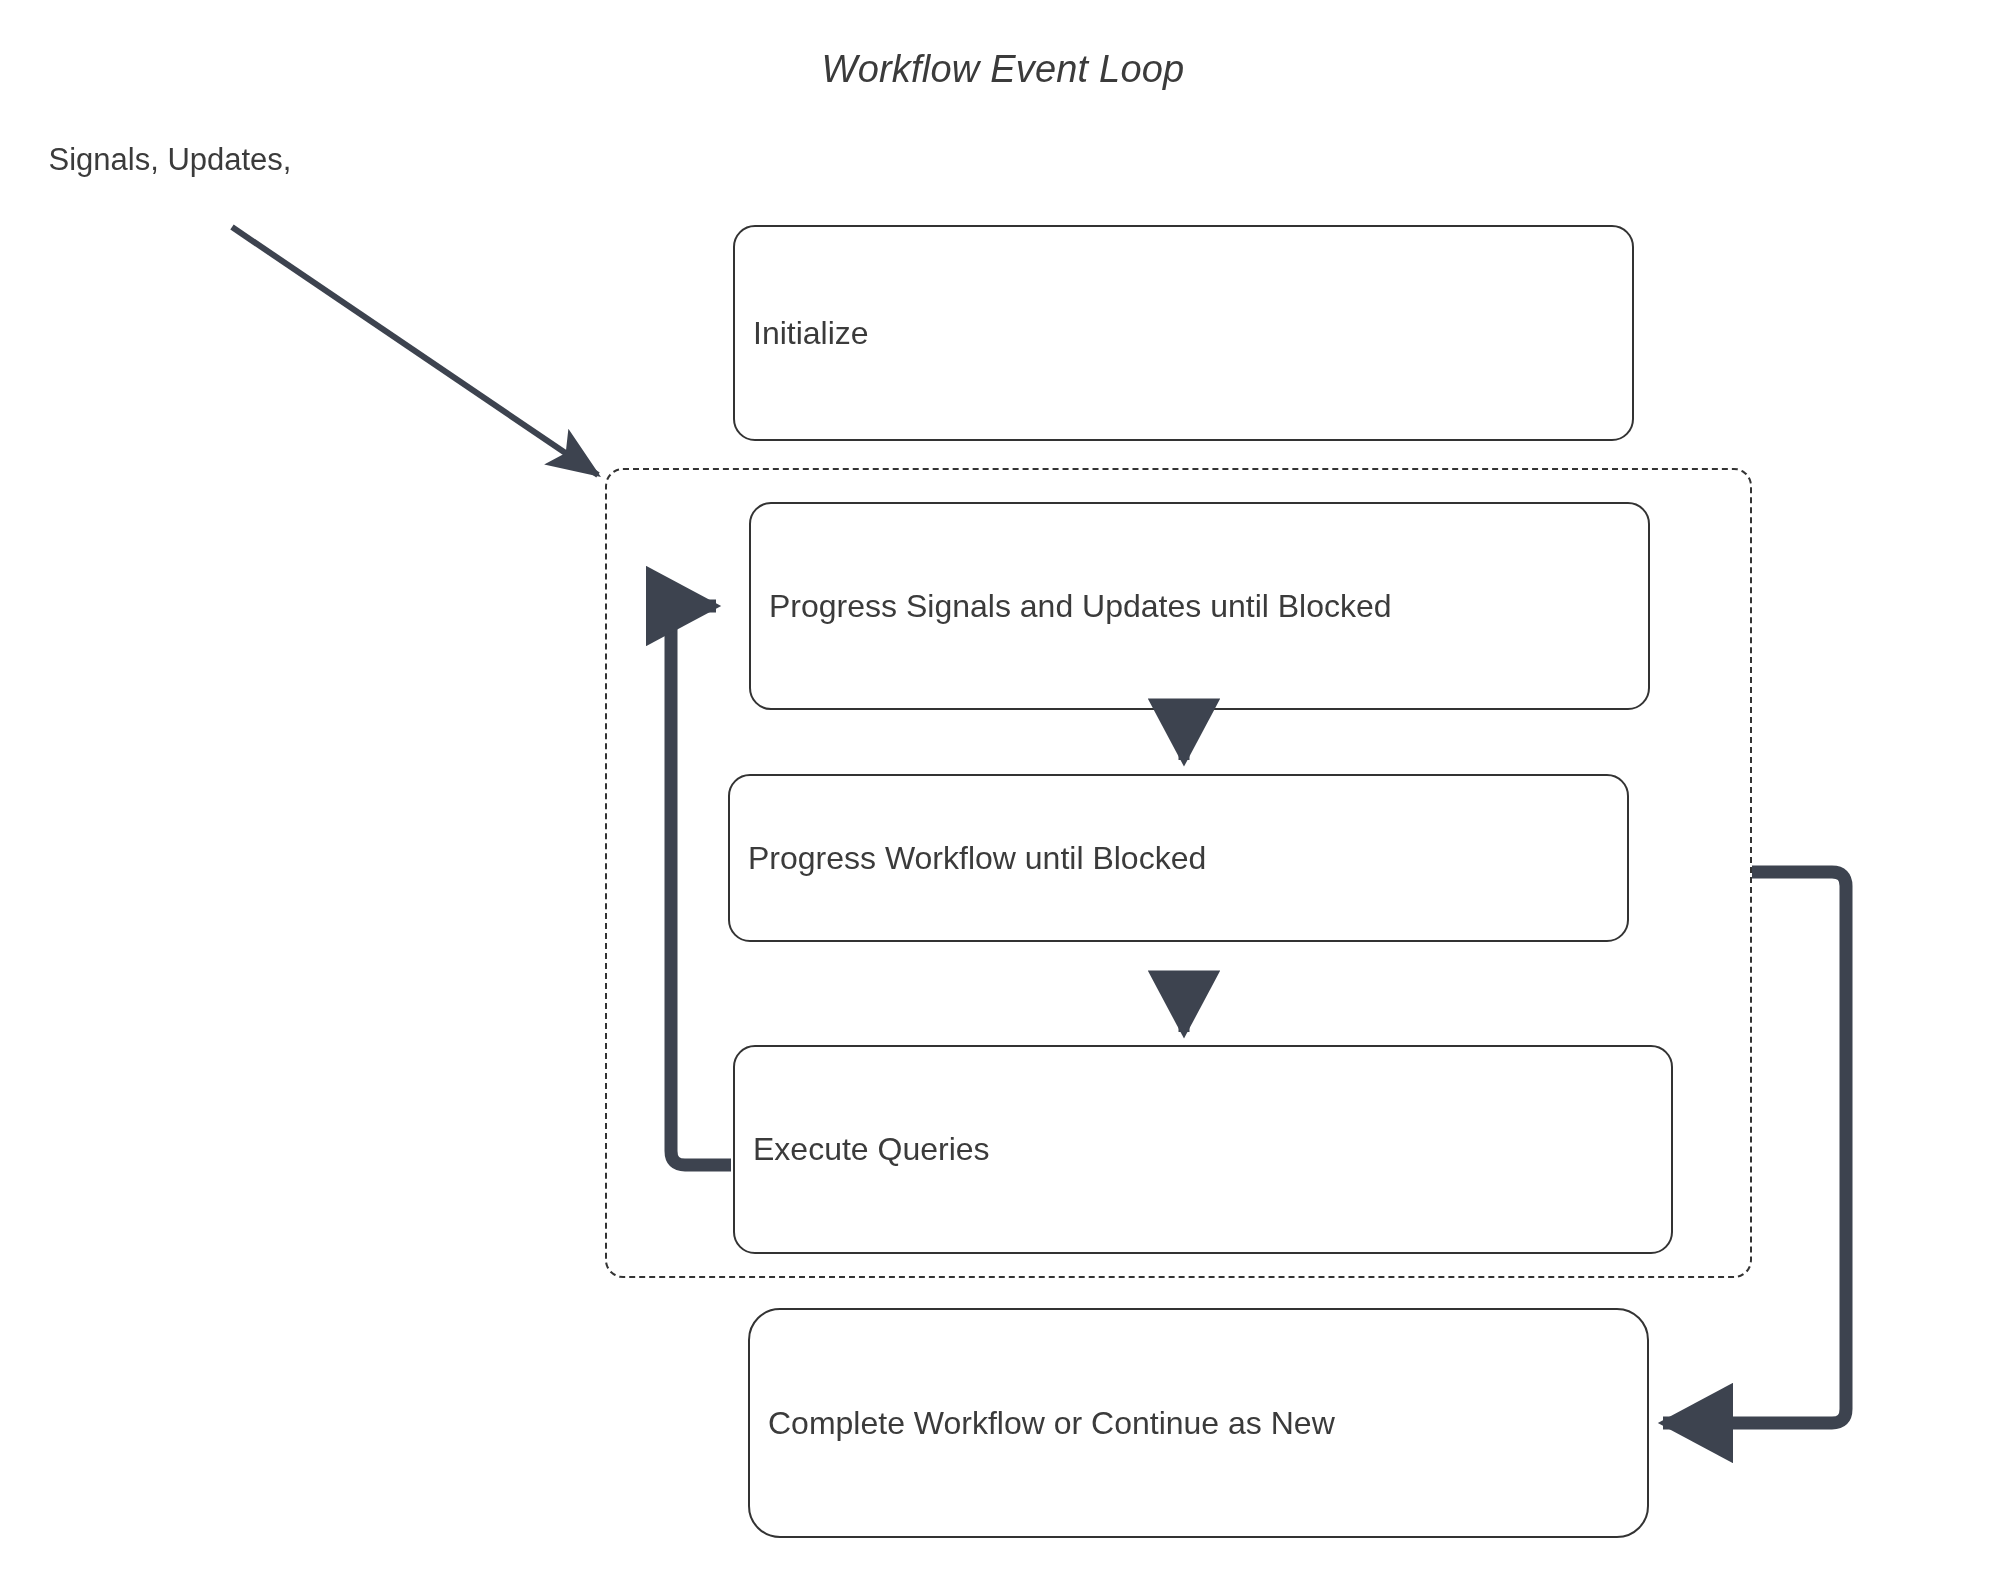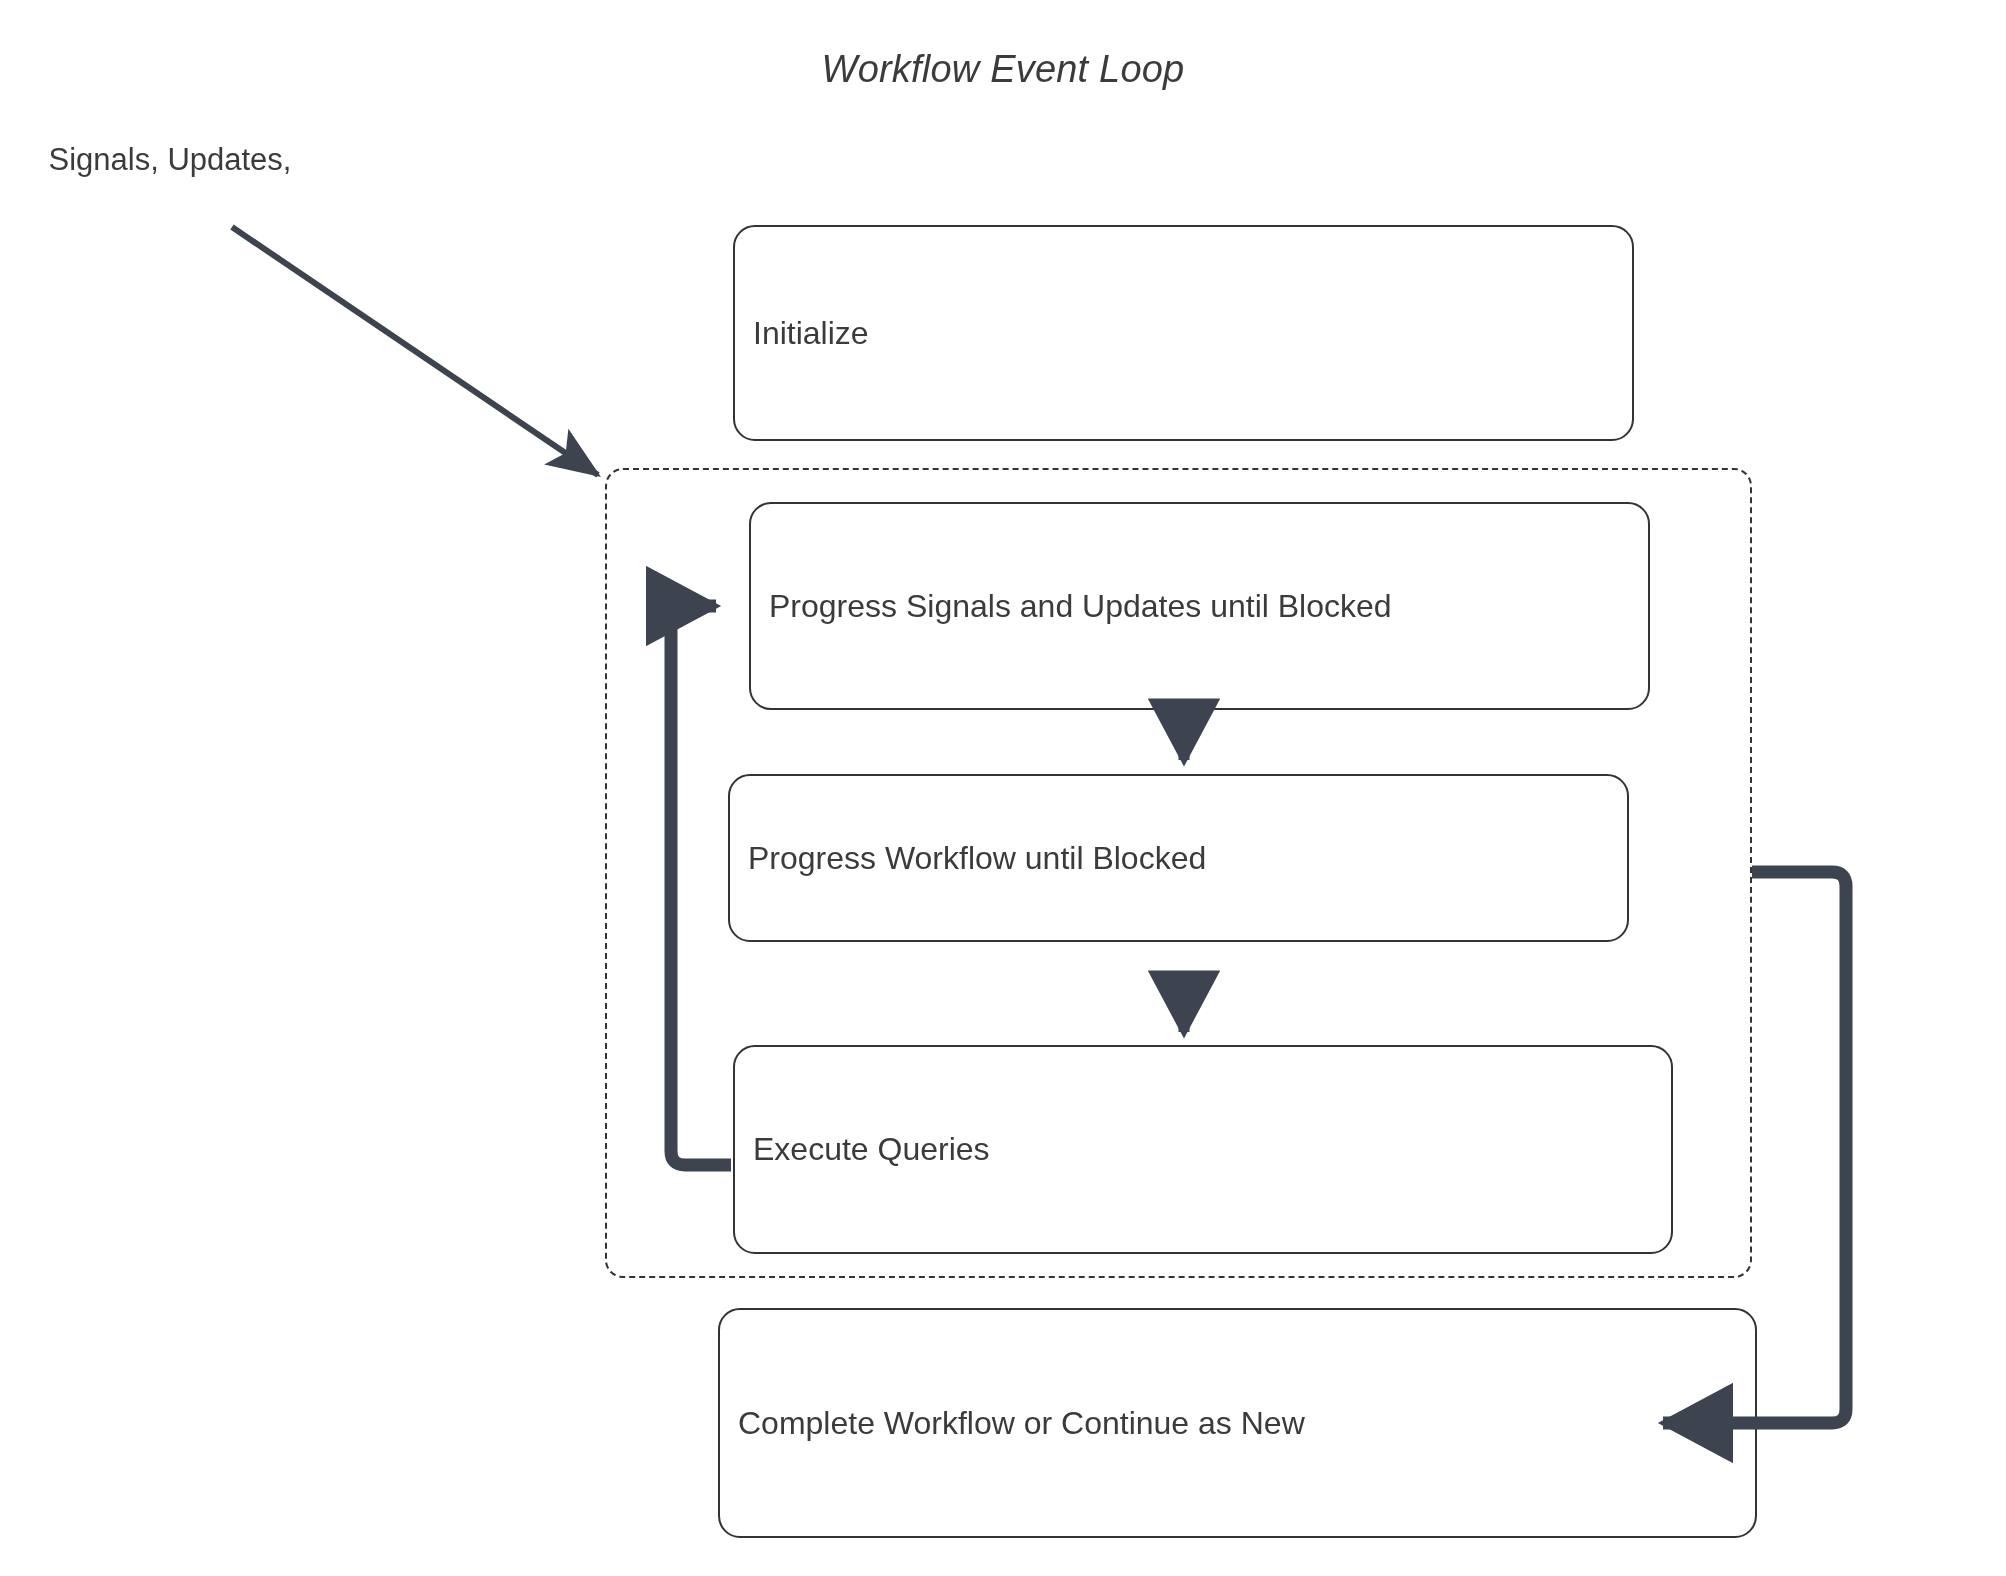--- a/index.html
+++ b/index.html
@@ -94,21 +94,21 @@
   </div>
 
   <div class="node" style="left:728px; top:774px; width:901px; height:168px;">
     <div class="node-label">Progress Workflow until Blocked</div>
   </div>
 
   <div class="node" style="left:733px; top:1045px; width:940px; height:209px;">
     <div class="node-label">Execute Queries</div>
   </div>
 
-  <div class="node" style="left:718px; top:1308px; width:1039px; height:230px;">
+  <div class="node" style="left:748px; top:1308px; width:901px; height:230px;border-radius:32px;">
     <div class="node-label">Complete Workflow or Continue as New</div>
   </div>
 
   <svg class="svg-layer above" viewBox="0 0 2006 1576">
     <defs>
       <marker id="arrowThin" markerWidth="10" markerHeight="10" refX="8.4" refY="4" orient="auto" markerUnits="strokeWidth">
         <path d="M0,0.4 L9,4 L0,7.6 L1.9,4 Z" fill="#3d434f"></path>
       </marker>
       <marker id="arrowFat" markerWidth="6.2" markerHeight="6.2" refX="5.4" refY="3.1" orient="auto" markerUnits="strokeWidth">
         <path d="M0,0 L5.8,3.1 L0,6.2 Z" fill="#3d434f"></path>

